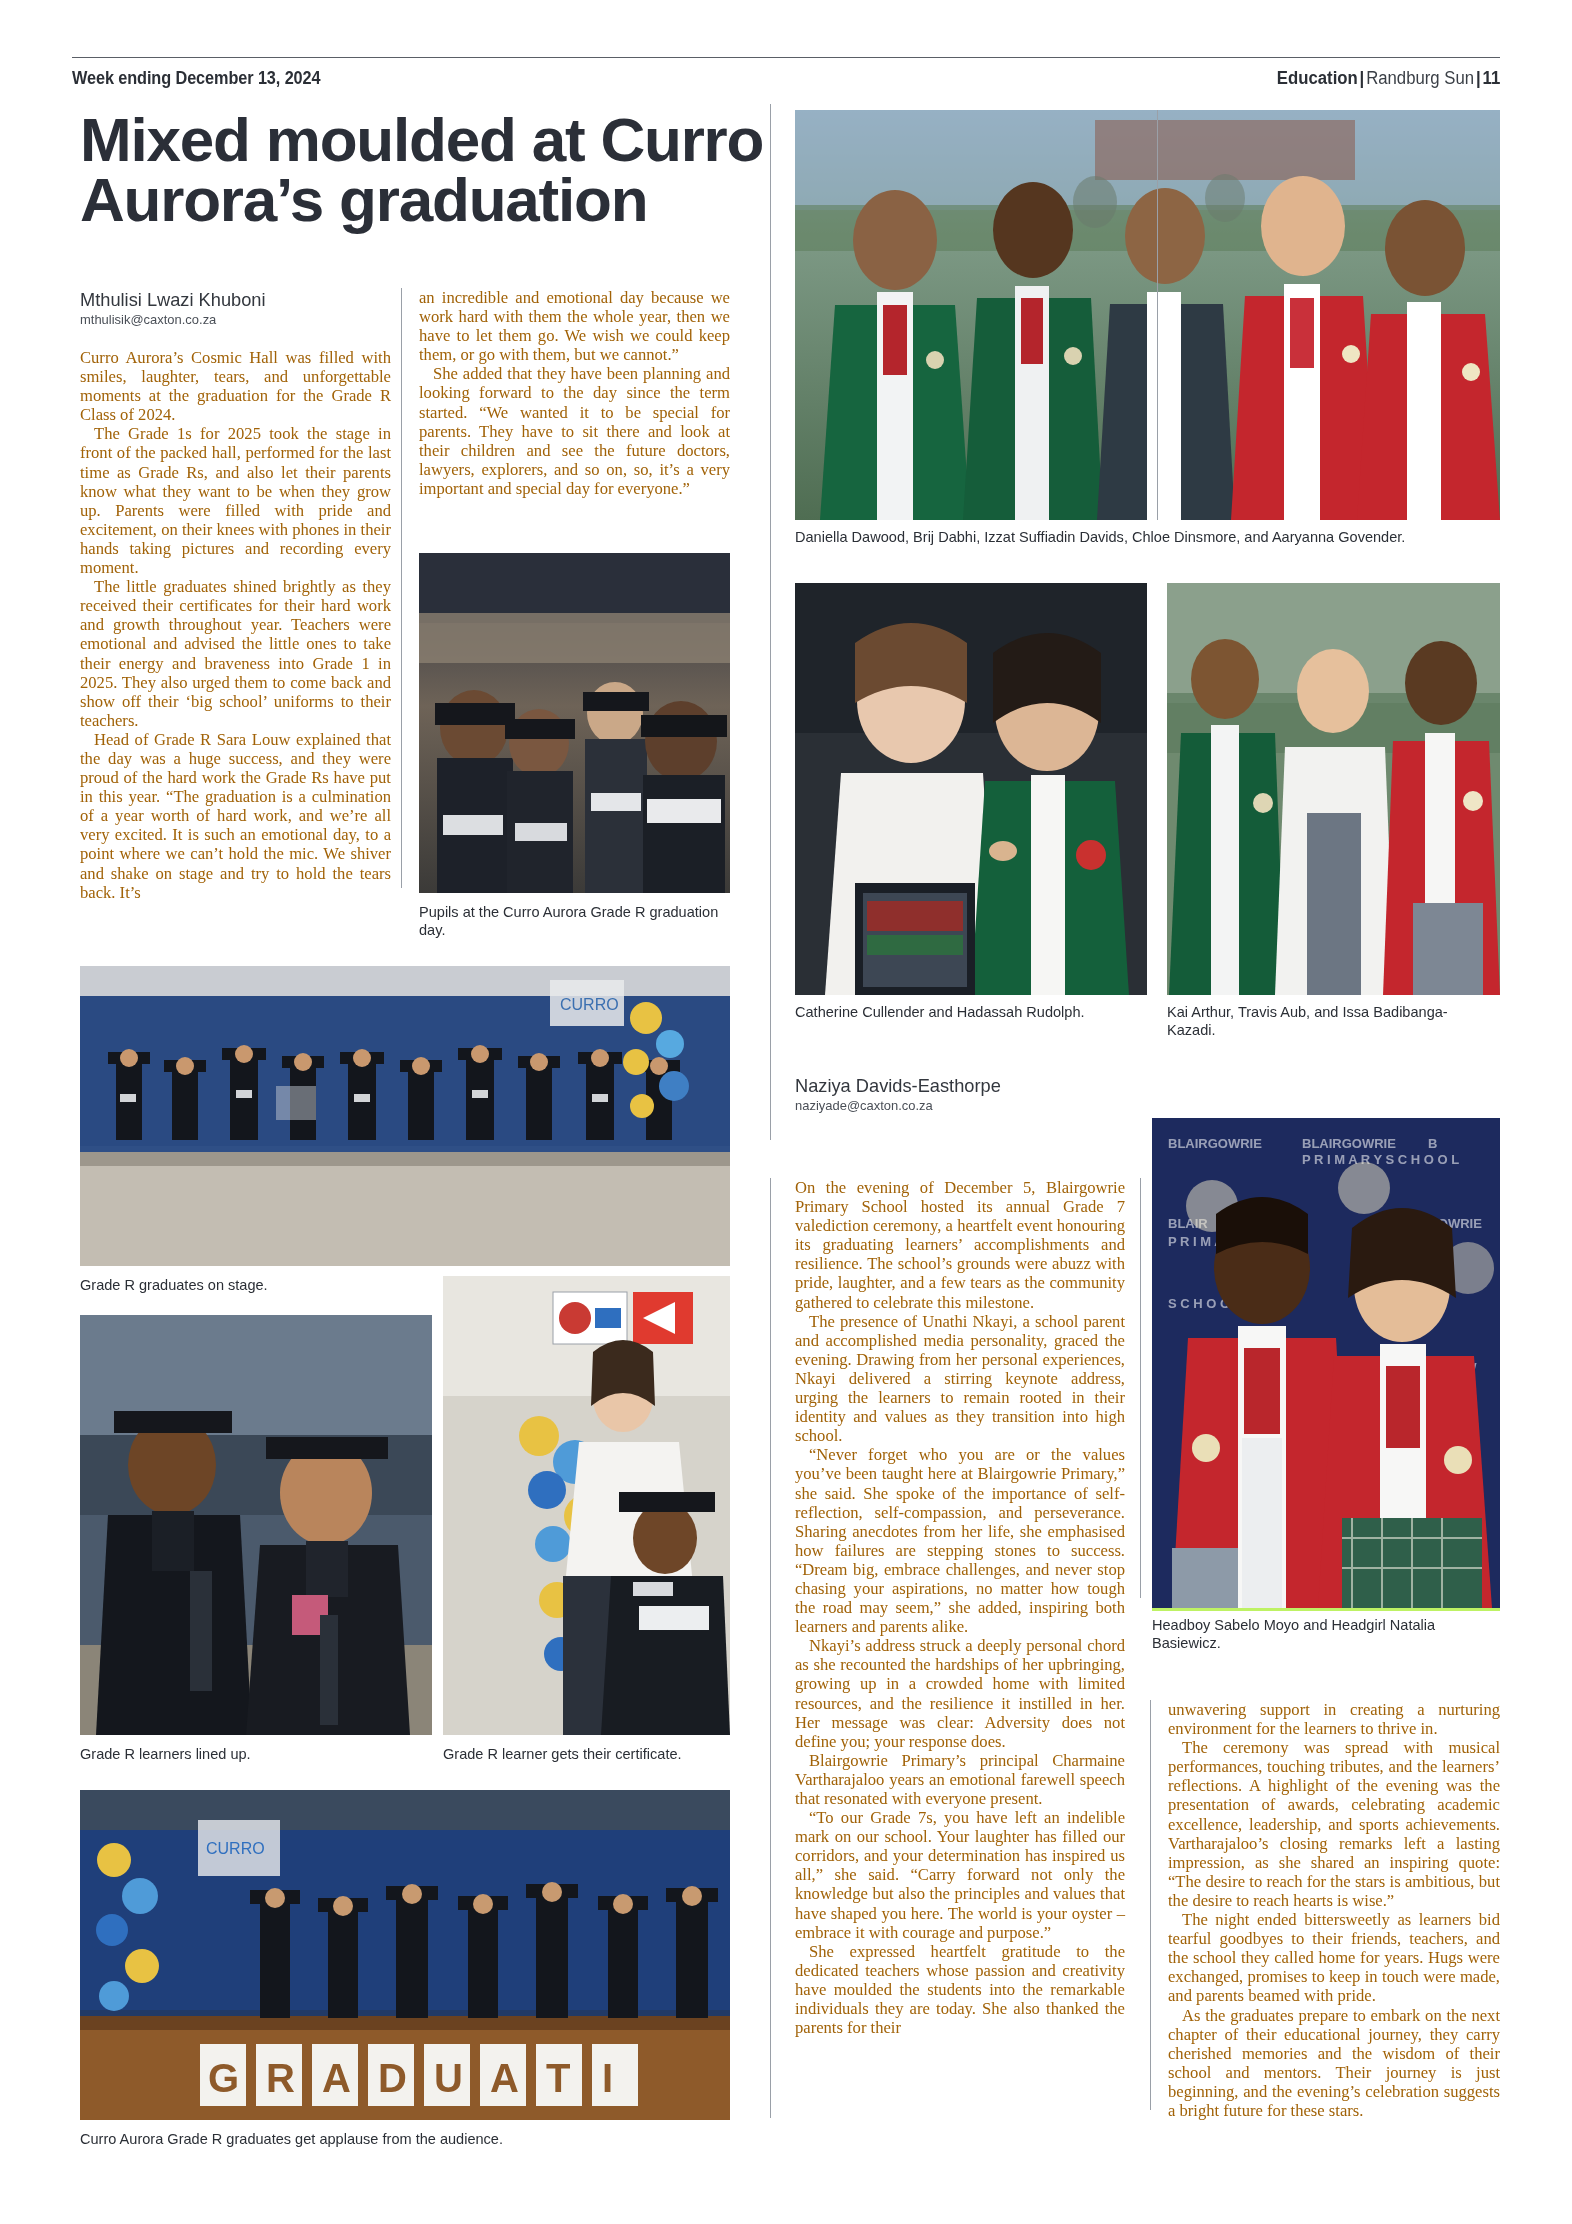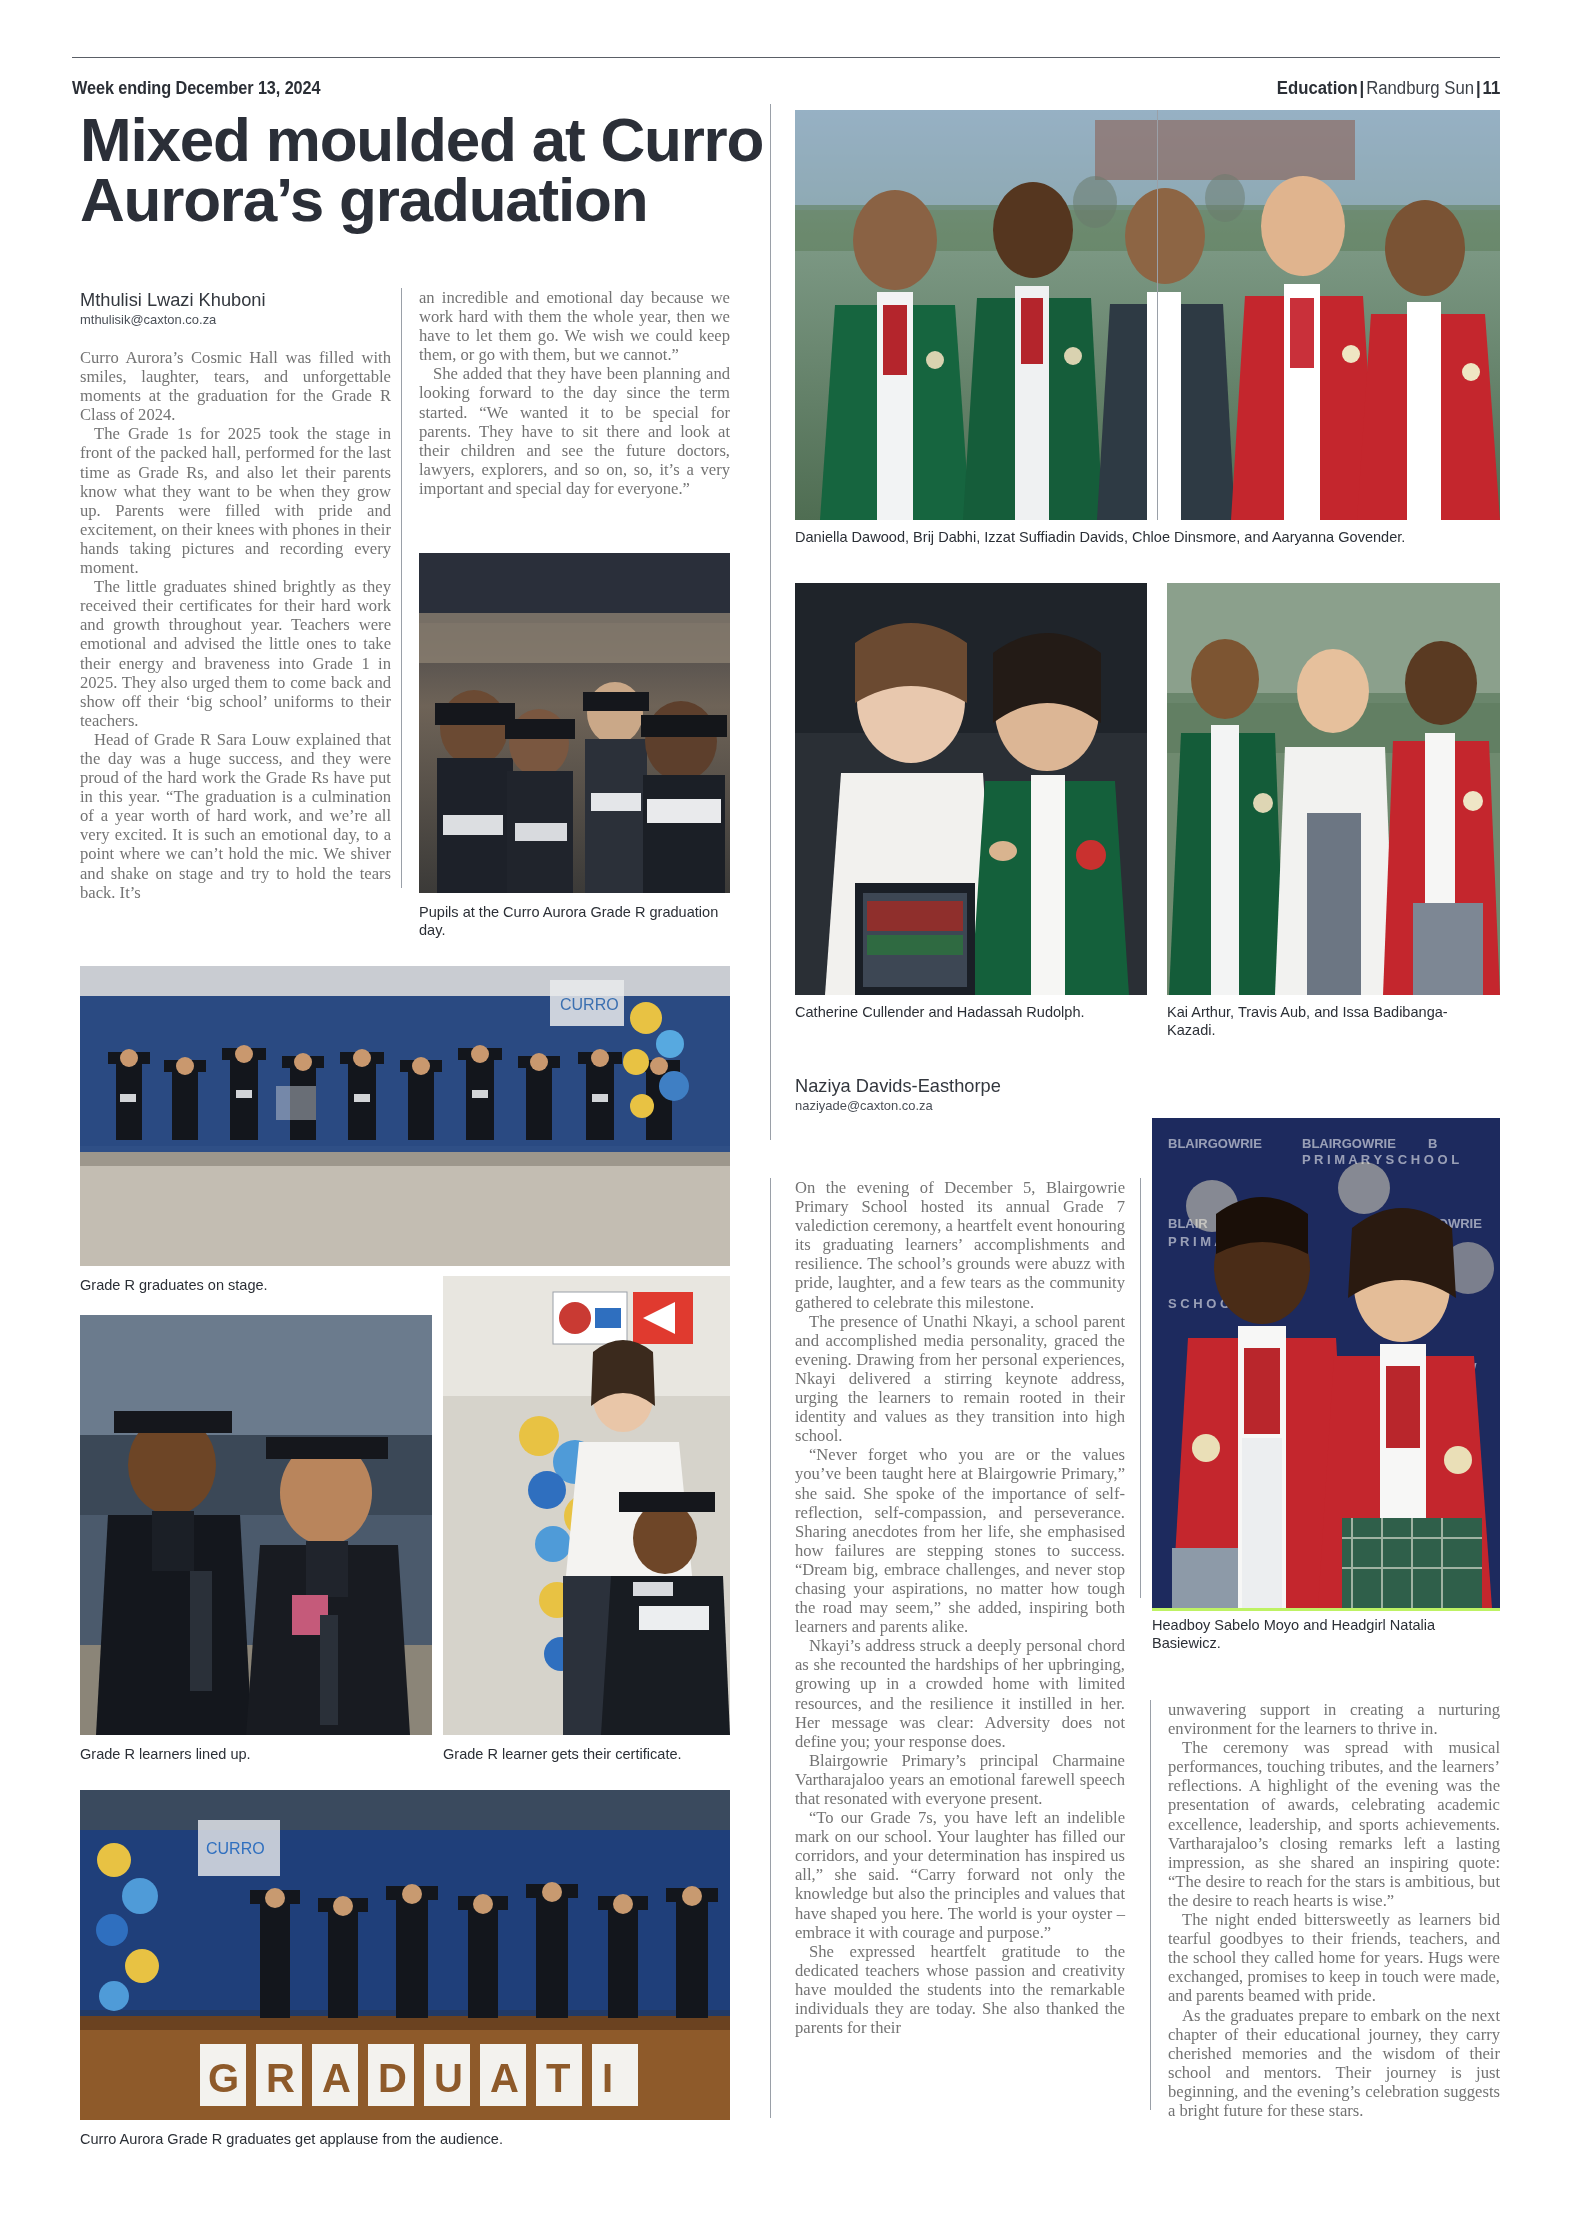--- a/index.html
+++ b/index.html
@@ -12,21 +12,21 @@
     position:relative;
     overflow:hidden;
   }
   .page { position:absolute; left:0; top:0; width:1572px; height:2224px; }
 
   
   .masthead{
     position:absolute; left:72px; top:57px; width:1428px;
     border-top:1.6px solid #5a5f66;
     display:flex; align-items:flex-start; justify-content:space-between;
-    padding-top:20px;
+    padding-top:10px;
   }
   .masthead-left{
     font-family:"Liberation Sans", sans-serif;
     font-weight:700; font-size:17.5px; letter-spacing:-.1px;
     transform:scaleX(.93); transform-origin:left center;
     color:#2b2f36;
   }
   .masthead-right{
     font-family:"Liberation Sans", sans-serif;
     font-size:18px; color:#2b2f36; white-space:nowrap;
@@ -48,21 +48,21 @@
     transform:scaleX(.96); transform-origin:left top;
   }
   .byline-mail{
     font-family:"Liberation Sans", sans-serif;
     font-size:13.5px; color:#4a4f57; line-height:1.25;
     transform:scaleX(.96); transform-origin:left top;
   }
   .body-col{
     font-family:"Liberation Serif", serif;
     font-size:16.6px; line-height:19.1px;
-    text-align:justify; color:#737373;
+    text-align:justify; color:#a16207;
     hyphens:auto;
   }
   .body-col p{margin:0;}
   .body-col p + p{text-indent:14px;}
   .caption{
     font-family:"Liberation Sans", sans-serif;
     font-size:15px; line-height:17.5px; color:#2b2f36;
     transform:scaleX(.97); transform-origin:left top;
   }
   .vrule{ position:absolute; width:1.4px; background:#9aa0a8; }

